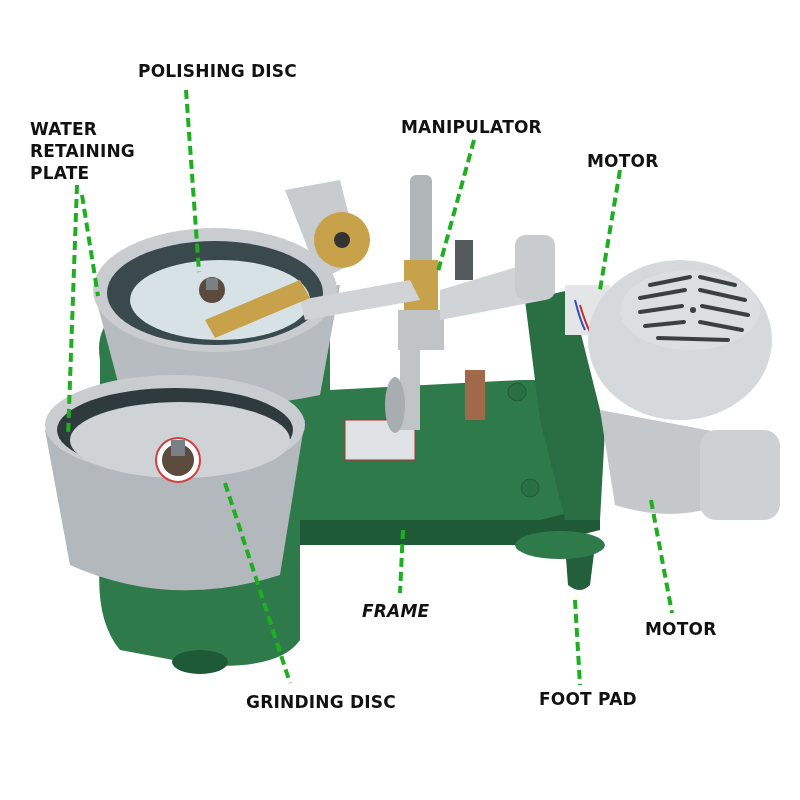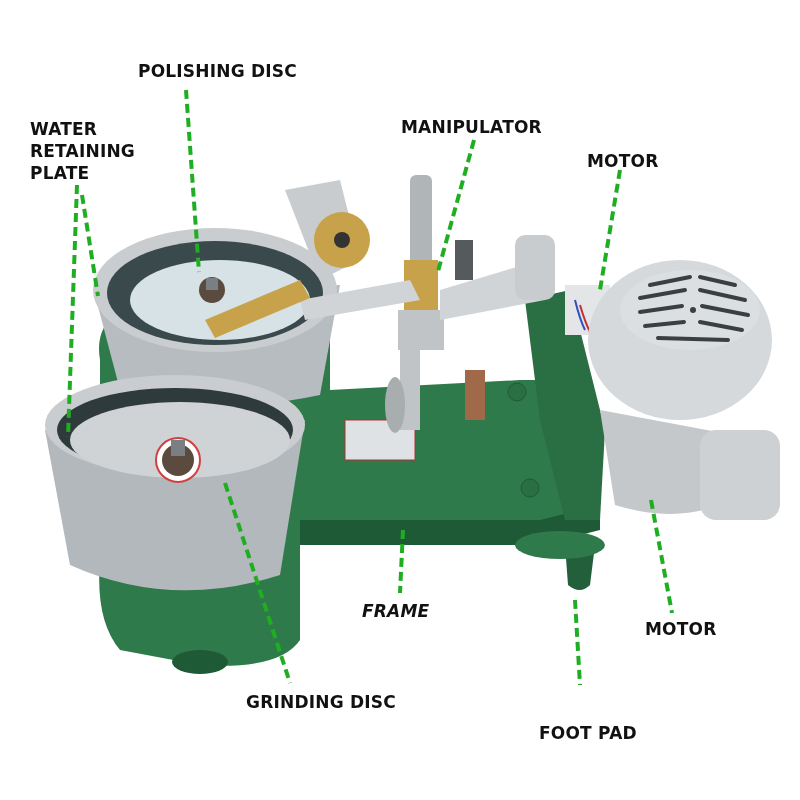--- a/index.html
+++ b/index.html
@@ -114,15 +114,15 @@
 
   <div class="label" style="left:138px; top:60px;">POLISHING DISC</div>
   <div class="label" style="left:401px; top:116px;">MANIPULATOR</div>
   <div class="label" style="left:30px; top:118px;">WATER
 RETAINING
 PLATE</div>
   <div class="label" style="left:587px; top:150px;">MOTOR</div>
   <div class="label" style="left:362px; top:600px;font-style:italic;">FRAME</div>
   <div class="label" style="left:645px; top:618px;text-align:center;">MOTOR</div>
   <div class="label" style="left:246px; top:691px;text-align:center;">GRINDING DISC</div>
-  <div class="label" style="left:539px; top:688px;margin-top:34px;">FOOT PAD</div>
+  <div class="label" style="left:539px; top:688px;">FOOT PAD</div>
 
 </div>
 
 </body></html>

